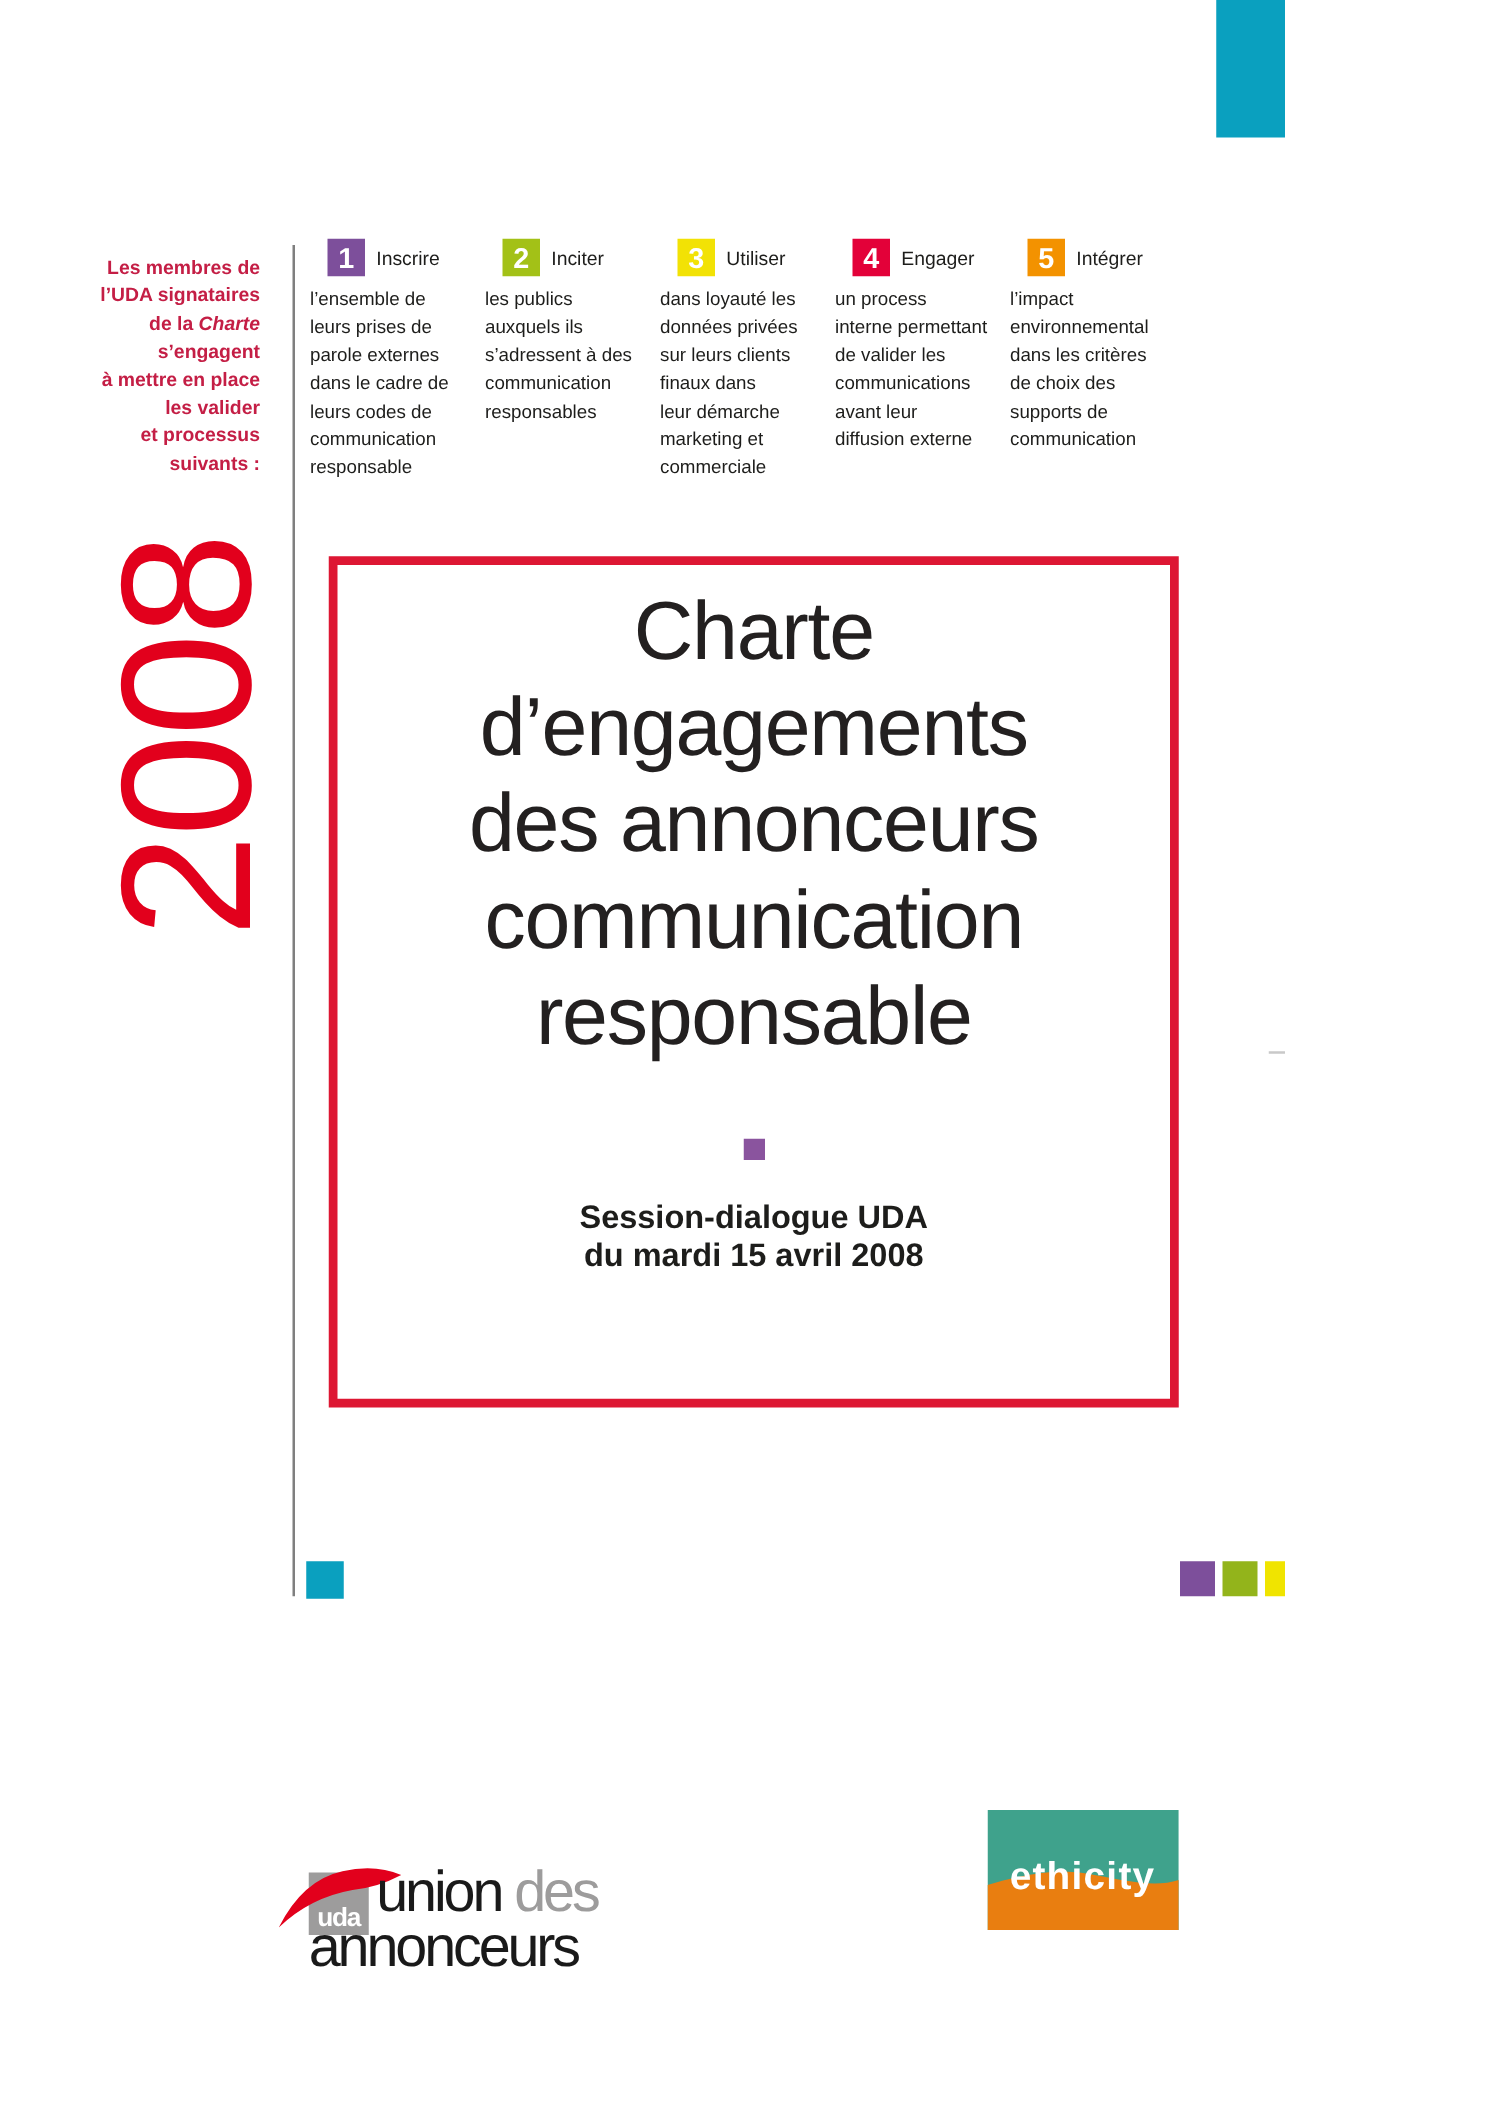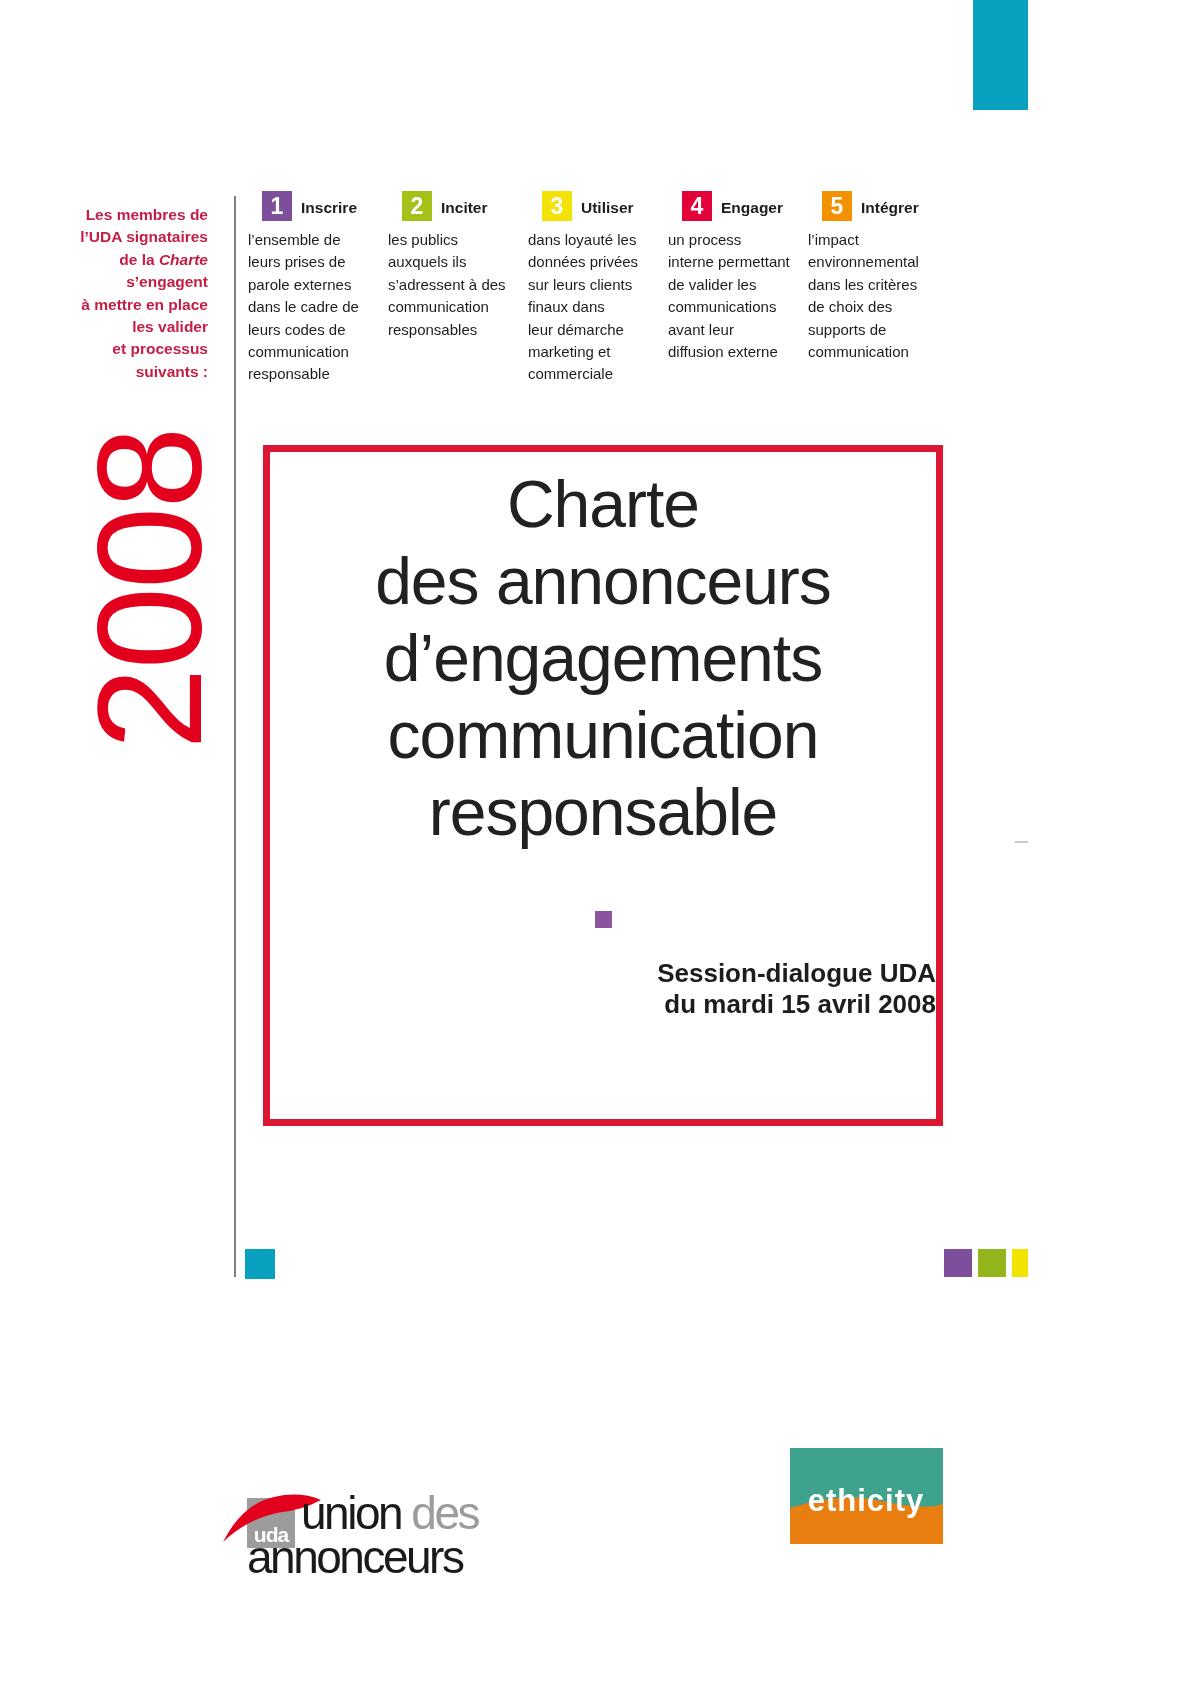--- a/index.html
+++ b/index.html
@@ -27,29 +27,29 @@
   .commitment:nth-of-type(1){left:248px;}
   .commitment:nth-of-type(2){left:388px;}
   .commitment:nth-of-type(3){left:528px;}
   .commitment:nth-of-type(4){left:668px;}
   .commitment:nth-of-type(5){left:808px;width:140px;}
   .c-head{display:flex;align-items:flex-end;gap:9px;margin-bottom:8px;}
   .c-num{
     flex:0 0 auto;width:30px;height:30px;margin-left:14px;color:#fff;
     font-weight:bold;font-size:23px;display:flex;align-items:center;justify-content:center;
   }
-  .c-key{font-weight:bold;font-size:15.5px;padding-bottom:2px;}
+  .c-key{font-weight:normal;font-size:15.5px;padding-bottom:2px;}
   
   .charte-box{
     position:absolute;left:263px;top:445px;width:680px;height:681px;
     border:7px solid #dd1733;box-sizing:border-box;text-align:center;background:#fff;
   }
   .title{margin-top:14px;font-size:66px;line-height:77px;font-weight:300;color:#232020;letter-spacing:-1px;}
   .bullet{width:17px;height:17px;margin:60px auto 0;}
-  .session{margin-top:30px;font-weight:bold;font-size:26px;line-height:31px;color:#1d1d1b;text-align:right;}
+  .session{margin-top:30px;font-weight:bold;font-size:26px;line-height:31px;color:#1d1d1b;}
   
   .red-square{position:absolute;left:1114px;top:773px;width:29px;height:29px;}
   .fold-mark{position:absolute;right:0;top:841px;width:13px;height:2px;background:#c9c9c9;}
   .teal-small{position:absolute;left:245px;top:1249px;width:30px;height:30px;}
   .bottom-squares{position:absolute;left:944px;top:1249px;display:flex;gap:6px;}
   .bottom-squares div{width:28px;height:28px;}
   
   .uda-logo{position:absolute;left:222px;top:1443px;width:275px;height:112px;margin-top:43px;}
   .uda-box{position:absolute;left:25px;top:12px;width:48px;height:50px;background:#9d9c9c;}
   .uda-box span{
@@ -145,22 +145,22 @@
         <div>dans les critères</div>
         <div>de choix des</div>
         <div>supports de</div>
         <div>communication</div>
       </div>
     </div>
 
   <div class="charte-box">
     <div class="title" id="title">
         <div>Charte</div>
+        <div>d’engagements</div>
         <div>des annonceurs</div>
-        <div>d’engagements</div>
         <div>communication</div>
         <div>responsable</div>
       </div>
     <div class="bullet" style="background: rgb(138, 84, 158);"></div>
     <div class="session">
       <div>Session-dialogue UDA</div>
       <div>du mardi 15 avril 2008</div>
     </div>
   </div>
 

